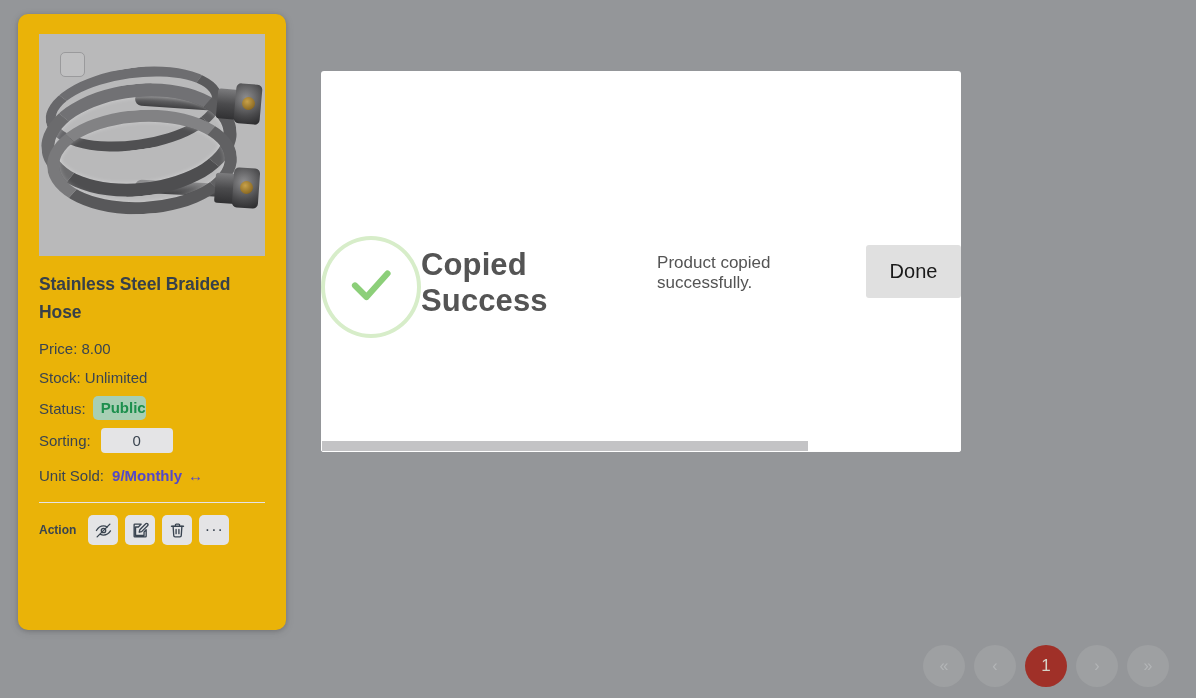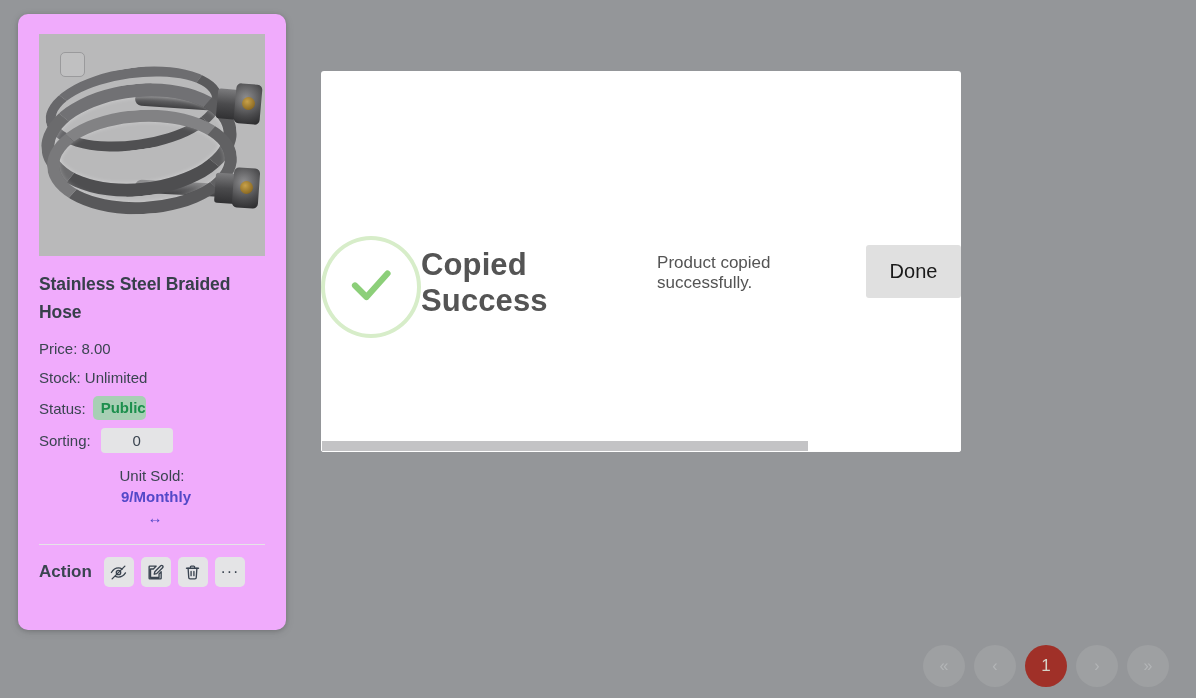--- a/index.html
+++ b/index.html
@@ -24,21 +24,21 @@
     z-index: 5;
   }
 
   
   #product-card {
     position: absolute;
     left: 18px;
     top: 14px;
     width: 268px;
     height: 616px;
-    background: #f0abfc;
+    background: #eab308;
     border-radius: 10px;
     box-shadow: 0 1px 4px rgba(0,0,0,0.16), 0 2px 10px rgba(0,0,0,0.10);
     z-index: 6;
     padding: 20px 21px 14px 21px;
     display: flex;
     flex-direction: column;
   }
 
   .card-image-wrap {
     position: relative;
@@ -160,21 +160,21 @@
     height: 25px;
     background: #e4e4e6;
     border: none;
     border-radius: 4px;
     font-family: "Liberation Sans", sans-serif;
     font-size: 15px;
     color: #3a4450;
     text-align: center;
   }
 
-  .unit-row { margin-top: 12px; flex-direction: column; }
+  .unit-row { margin-top: 12px; }
   .unit-label { color: #3a4450; font-size: 15px; }
   .unit-value {
     color: #5348c8;
     font-weight: 700;
     font-size: 15px;
     margin-left: 8px;
   }
   .arrow-lr {
     color: #5348c8;
     font-size: 15px;
@@ -187,21 +187,21 @@
     border-top: 1px solid #e4e4e6;
   }
 
   .action-row {
     margin-top: 12px;
     display: flex;
     align-items: center;
     gap: 7px;
   }
   .action-label {
-    font-size: 17px;
+    font-size: 12px;
     font-weight: 700;
     color: #3a4450;
     margin-right: 5px;
   }
   .icon-btn {
     width: 30px; height: 30px;
     background: #e4e4e6;
     border: none;
     border-radius: 5px;
     display: flex;

